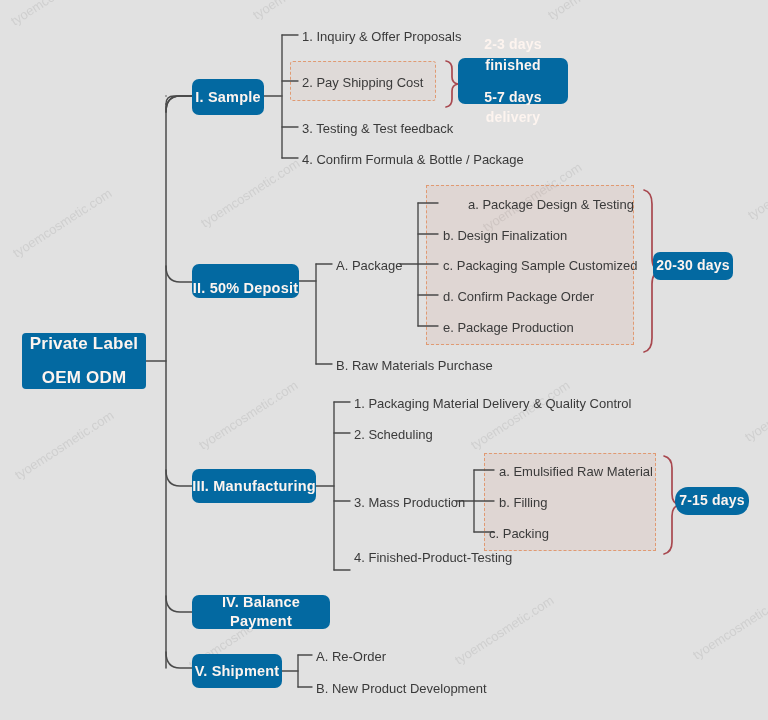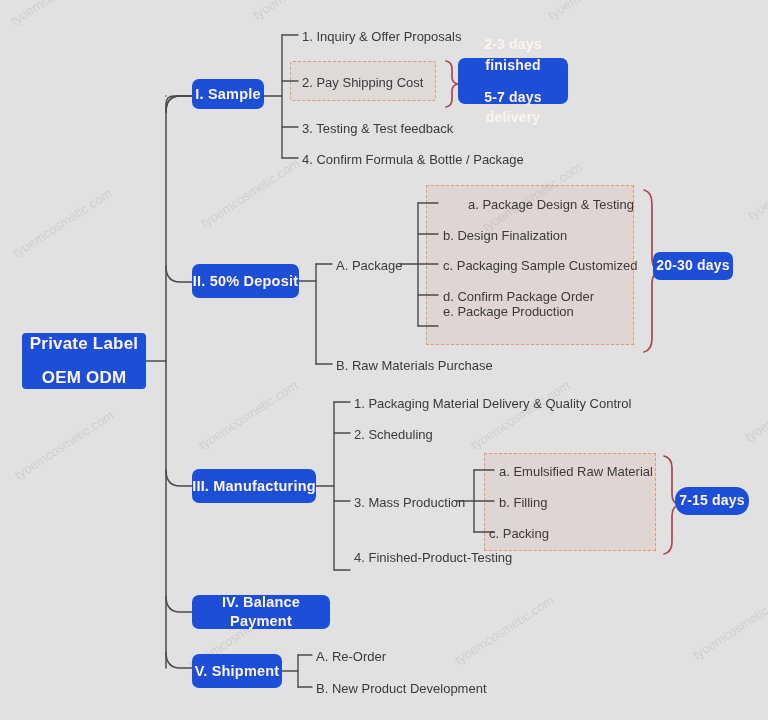--- a/index.html
+++ b/index.html
@@ -36,21 +36,21 @@
   #wires {
     position: absolute;
     left: 0; top: 0;
     width: 768px; height: 720px;
   }
 
   
   .node {
     position: absolute;
     box-sizing: border-box;
-    background: #1d4ed8;
+    background: #0369a1;
     color: #fdf4ef;
     border-radius: 7px;
     font-weight: bold;
     display: flex;
     align-items: center;
     justify-content: center;
     text-align: center;
     line-height: 1.28;
     letter-spacing: .2px;
     gap: 12px;
@@ -185,25 +185,25 @@
 
       <path d="M664,456 q8,2 8,12 v26 q0,10 8,11 q-8,1 -8,11 v26 q0,10 -8,12"></path>
     </g>
   </svg>
 
   <div class="node root" style="left:22px; top:333px; width:124px; height:56px;">
     <span>Private Label</span>
     <span>OEM ODM</span>
   </div>
 
-  <div class="node stage" style="left:192px; top:79px; width:72px; height:30px;">
+  <div class="node stage" style="left:192px; top:79px; width:72px; height:36px;">
     <span>I. Sample</span>
   </div>
 
-  <div class="node stage" style="left:192px; top:264px; width:107px; height:34px;">
+  <div class="node stage" style="left:192px; top:264px; width:107px; height:34px;align-items:flex-end;">
     <span>II. 50% Deposit</span>
   </div>
 
   <div class="node stage" style="left:192px; top:469px; width:124px; height:34px;">
     <span>III. Manufacturing</span>
   </div>
 
   <div class="node stage" style="left:192px; top:595px; width:138px; height:34px;">
     <span>IV. Balance Payment</span>
   </div>
@@ -230,21 +230,21 @@
   <div class="leaf" style="left:302px; top:122px;">3. Testing &amp; Test feedback</div>
   <div class="leaf" style="left:302px; top:153px;">4. Confirm Formula &amp; Bottle / Package</div>
 
   <div class="leaf" style="left:336px; top:259px;">A. Package</div>
   <div class="leaf" style="left:336px; top:359px;">B. Raw Materials Purchase</div>
 
   <div class="leaf" style="left:468px; top:198px;">a. Package Design &amp; Testing</div>
   <div class="leaf" style="left:443px; top:229px;">b. Design Finalization</div>
   <div class="leaf" style="left:443px; top:259px;">c. Packaging Sample Customized</div>
   <div class="leaf" style="left:443px; top:290px;">d. Confirm Package Order</div>
-  <div class="leaf" style="left:443px; top:305px;">e. Package Production</div>
+  <div class="leaf" style="left:443px; top:321px;">e. Package Production</div>
 
   <div class="leaf" style="left:354px; top:397px;text-align:right;">1. Packaging Material Delivery &amp; Quality Control</div>
   <div class="leaf" style="left:354px; top:428px;">2. Scheduling</div>
   <div class="leaf" style="left:354px; top:496px;">3. Mass Production</div>
   <div class="leaf" style="left:354px; top:551px;">4. Finished-Product-Testing</div>
 
   <div class="leaf" style="left:499px; top:465px;">a. Emulsified Raw Material</div>
   <div class="leaf" style="left:499px; top:496px;">b. Filling</div>
   <div class="leaf" style="left:489px; top:527px;">c. Packing</div>
 

